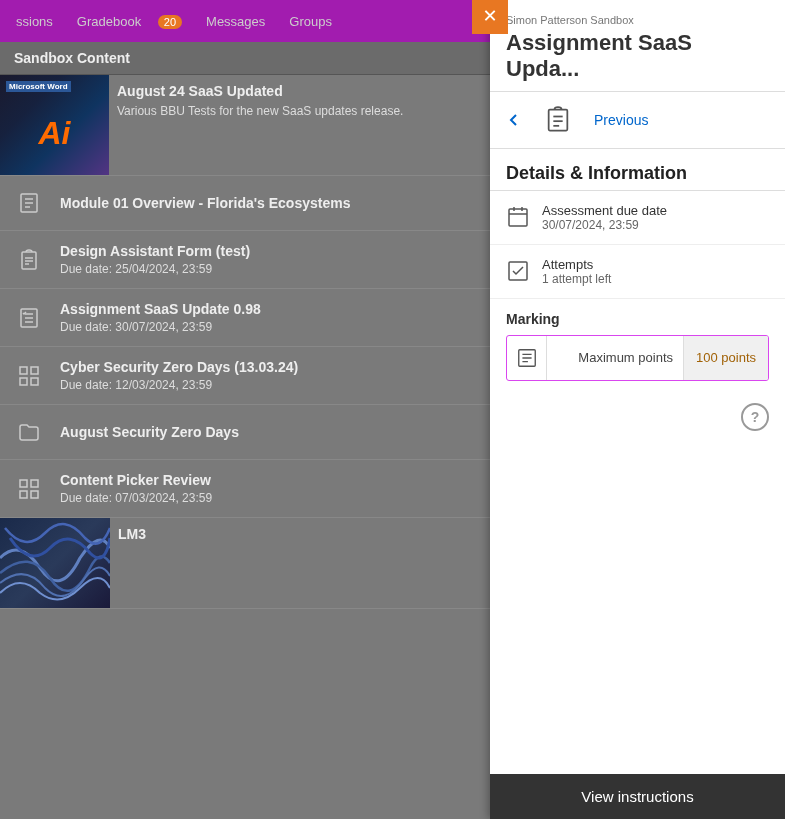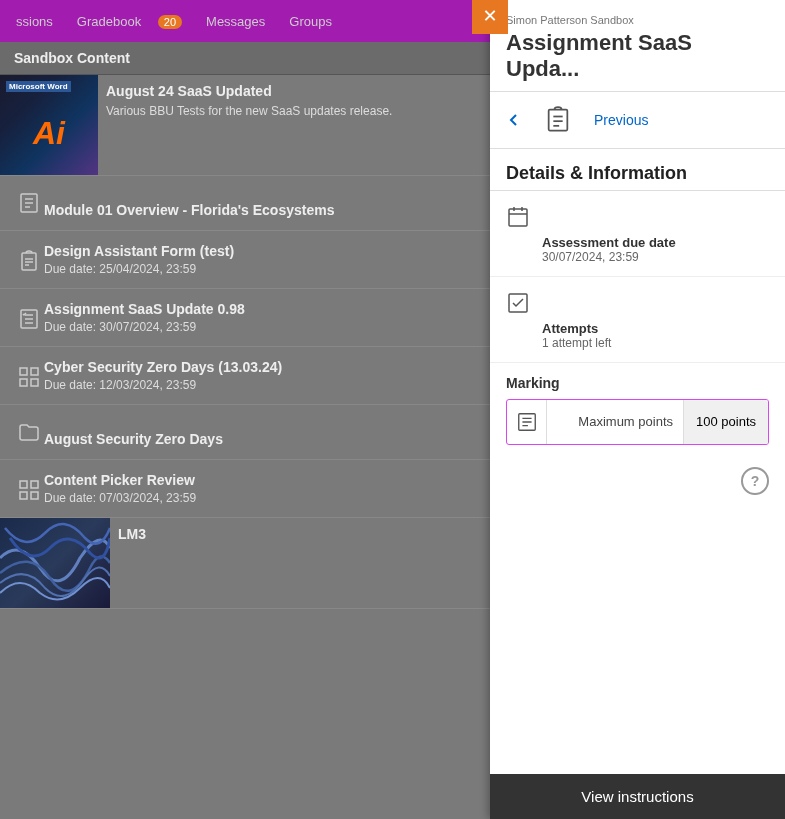--- a/index.html
+++ b/index.html
@@ -58,25 +58,25 @@
 
     
     .content-list {
       flex: 1;
       overflow-y: auto;
       background: #7a7a7a;
     }
 
     .content-item {
       display: flex;
-      align-items: flex-end;
+      align-items: center;
       padding: 12px 14px;
       border-bottom: 1px solid #888;
       cursor: pointer;
-      gap: 0;
+      gap: 16px;
     }
 
     .content-item-icon {
       width: 30px;
       height: 30px;
       flex-shrink: 0;
       display: flex;
       align-items: center;
       justify-content: center;
     }
@@ -102,21 +102,21 @@
     
     .featured-item {
       display: flex;
       align-items: stretch;
       padding: 0;
       border-bottom: 1px solid #888;
       background: #7a7a7a;
     }
 
     .featured-thumb {
-      width: 98px;
+      width: 109px;
       height: 100px;
       flex-shrink: 0;
       background: linear-gradient(135deg, #1a1a2e 0%, #16213e 30%, #0f3460 60%, #533483 100%);
       display: flex;
       align-items: center;
       justify-content: center;
       position: relative;
       overflow: hidden;
     }
 
@@ -278,23 +278,22 @@
       stroke-width: 1.5;
       margin-top: 2px;
     }
 
     .info-text {
       flex: 1;
     }
 
     .info-label {
       font-size: 13px;
-      font-weight: bold;
+      font-weight: normal;
       color: #333;
-      margin-top: 32px;
     }
 
     .info-value {
       font-size: 12px;
       color: #666;
     }
 
     .marking-section {
       padding: 12px 16px;
     }
@@ -336,21 +335,21 @@
       color: #444;
     }
 
     .marking-cell-value {
       background: #f0f0f0;
       padding: 0 12px;
       height: 44px;
       display: flex;
       align-items: center;
       font-size: 13px;
-      color: #000000;
+      color: #a16207;
       border-left: 1px solid #ddd;
       min-width: 80px;
       justify-content: center;
     }
 
     .help-icon-area {
       display: flex;
       justify-content: flex-end;
       padding: 10px 16px;
     }

